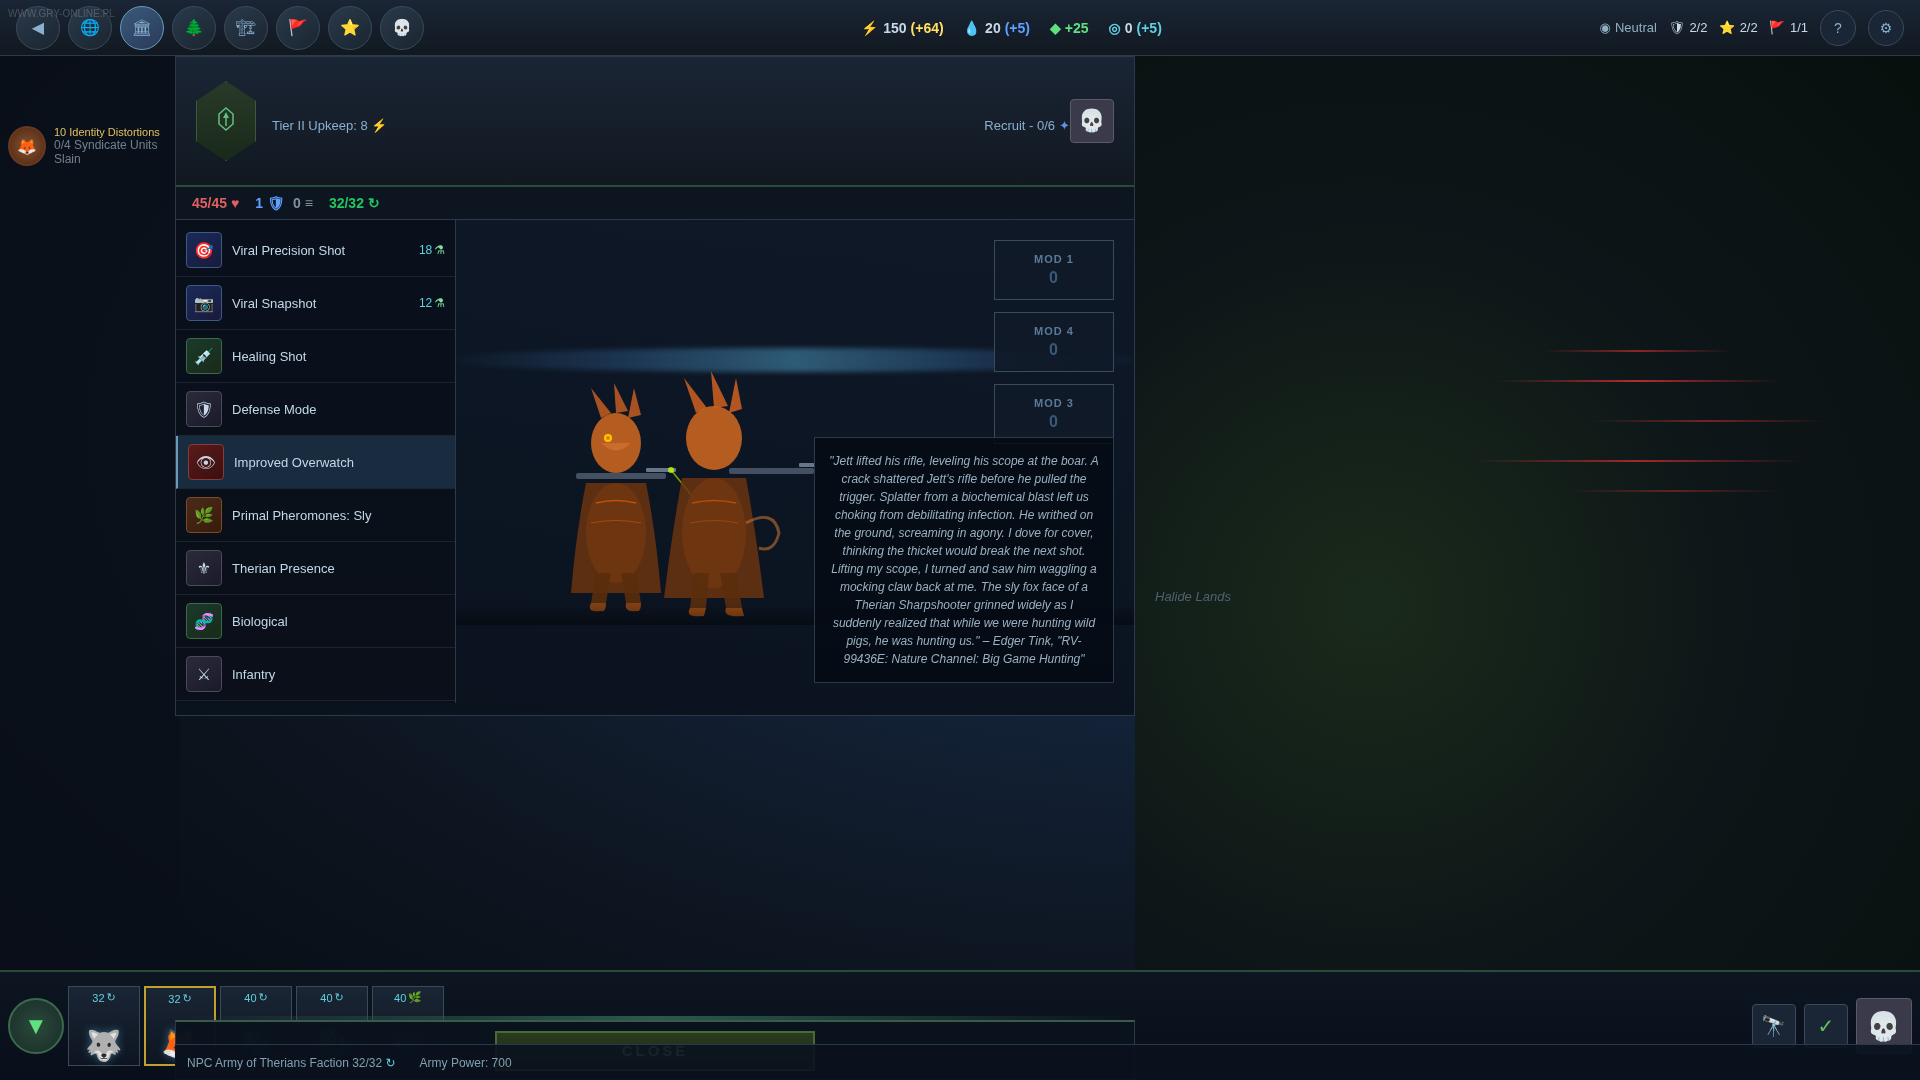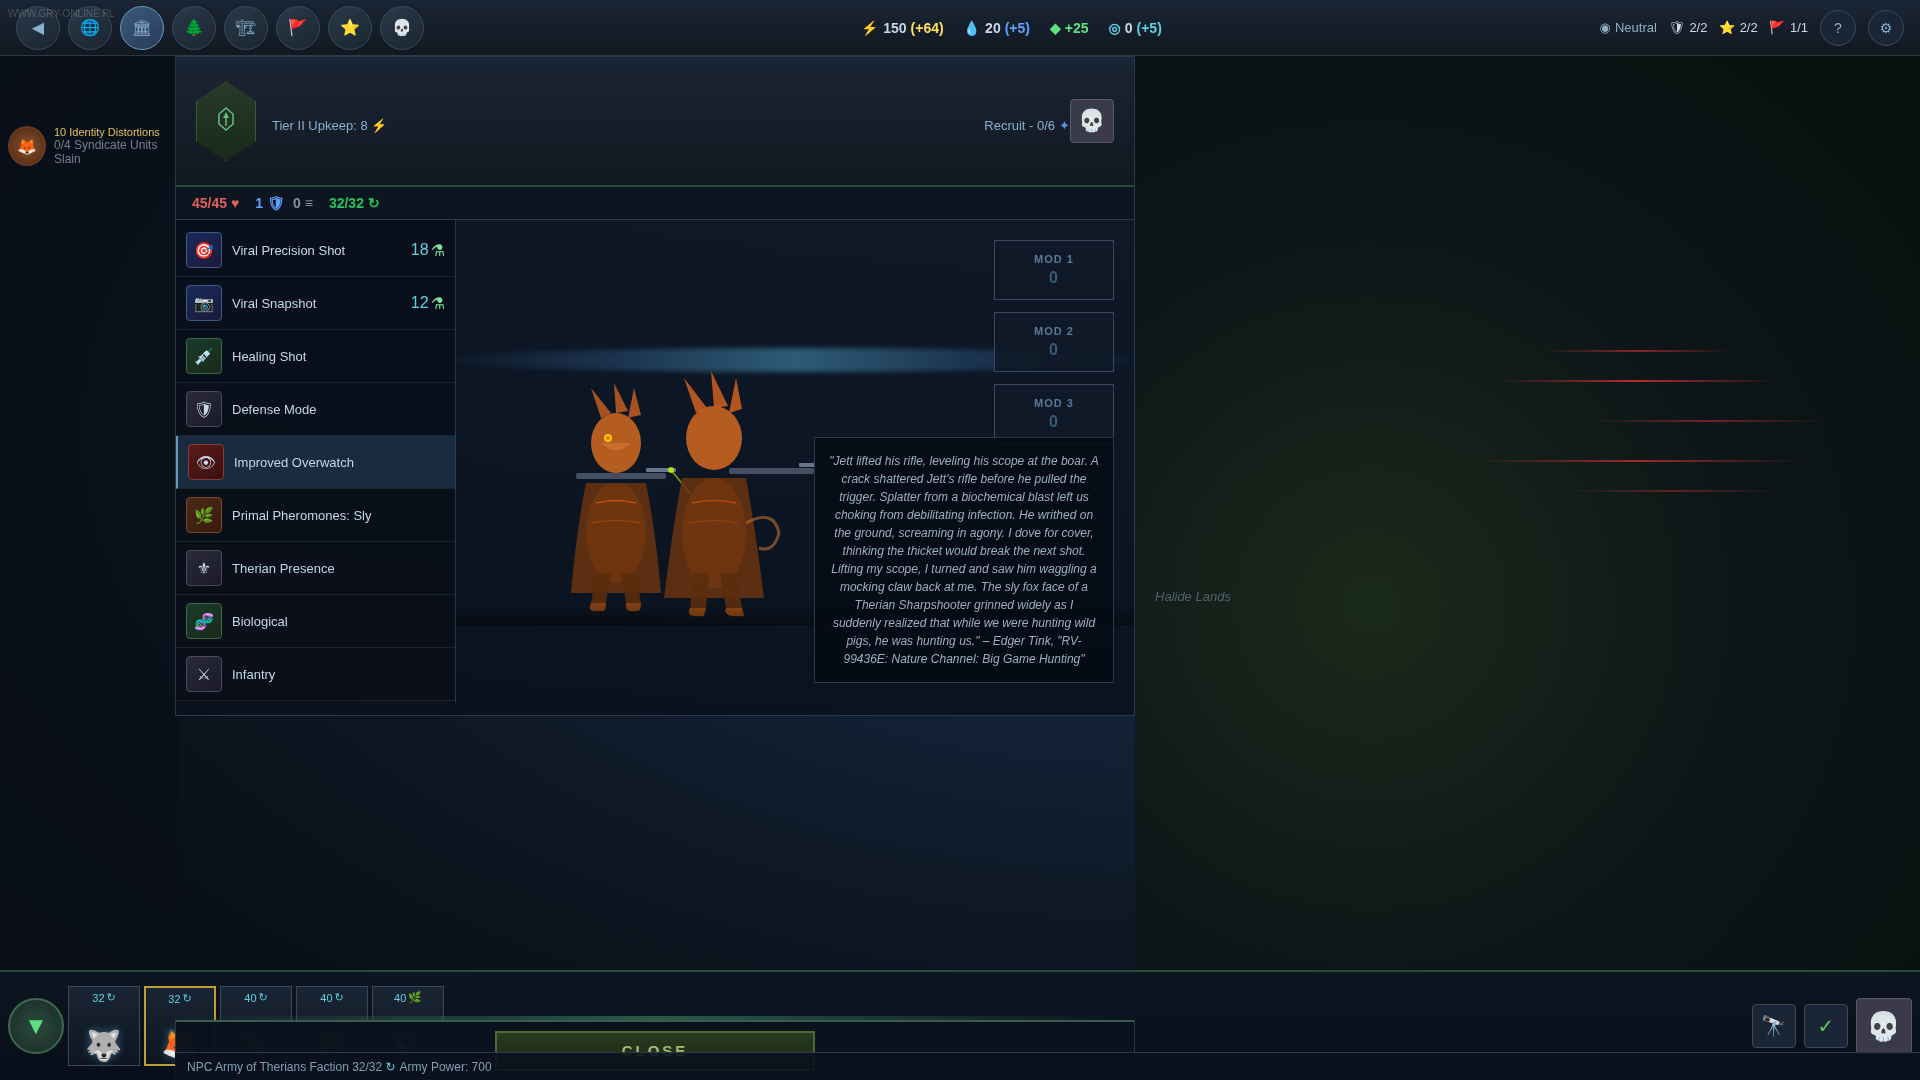--- a/index.html
+++ b/index.html
@@ -306,21 +306,21 @@
     .ability-icon.green-bg { background: linear-gradient(145deg, #1a3a2a, #1a2a1a); border-color: #3a6a4a; }
     .ability-icon.orange-bg { background: linear-gradient(145deg, #4a2a1a, #3a1a0a); border-color: #7a4a2a; }
 
     .ability-name {
       flex: 1;
       font-size: 13px;
       color: #c0d8e8;
     }
 
     .ability-cost {
-      font-size: 16px;
+      font-size: 12px;
       color: #60d0e0;
       display: flex;
       align-items: center;
       gap: 2px;
     }
 
     
     .unit-display {
       flex: 1;
       position: relative;
@@ -507,29 +507,29 @@
       cursor: pointer;
       color: #5a7a9a;
       font-size: 20px;
     }
 
     .army-info-bar {
       position: absolute;
       bottom: 0;
       left: 175px;
       right: 0;
-      height: 28px;
+      height: 36px;
       background: rgba(10,18,30,0.9);
       border-top: 1px solid #2a3a4a;
       display: flex;
       align-items: center;
       padding: 0 12px;
       font-size: 12px;
       color: #80a0b0;
-      gap: 4px;
+      gap: 24px;
       z-index: 30;
     }
 
     
     .map-area {
       position: absolute;
       left: 1135px;
       top: 56px;
       right: 0;
       bottom: 110px;
@@ -836,21 +836,21 @@
       </svg>
 
       <div style="position:absolute;bottom:78px;left:0;right:0;height:20px;background:linear-gradient(180deg,transparent,rgba(0,0,0,0.4));"></div>
 
       <div class="mod-slots">
         <div class="mod-slot">
           <span>MOD 1</span>
           <span class="mod-slot-num">0</span>
         </div>
         <div class="mod-slot">
-          <span>MOD 2</span>
+          <span>MOD 4</span>
           <span class="mod-slot-num">0</span>
         </div>
         <div class="mod-slot">
           <span>MOD 3</span>
           <span class="mod-slot-num">0</span>
         </div>
       </div>
 
       <div class="lore-box">
         <span>"Jett lifted his rifle, leveling his scope at the boar. A crack shattered Jett's rifle before he pulled the trigger. Splatter from a biochemical blast left us choking from debilitating infection. He writhed on the ground, screaming in agony. I dove for cover, thinking the thicket would break the next shot. Lifting my scope, I turned and saw him waggling a mocking claw back at me. The sly fox face of a Therian Sharpshooter grinned widely as I suddenly realized that while we were hunting wild pigs, he was hunting us." – Edger Tink, "RV-99436E: Nature Channel: Big Game Hunting"</span>

